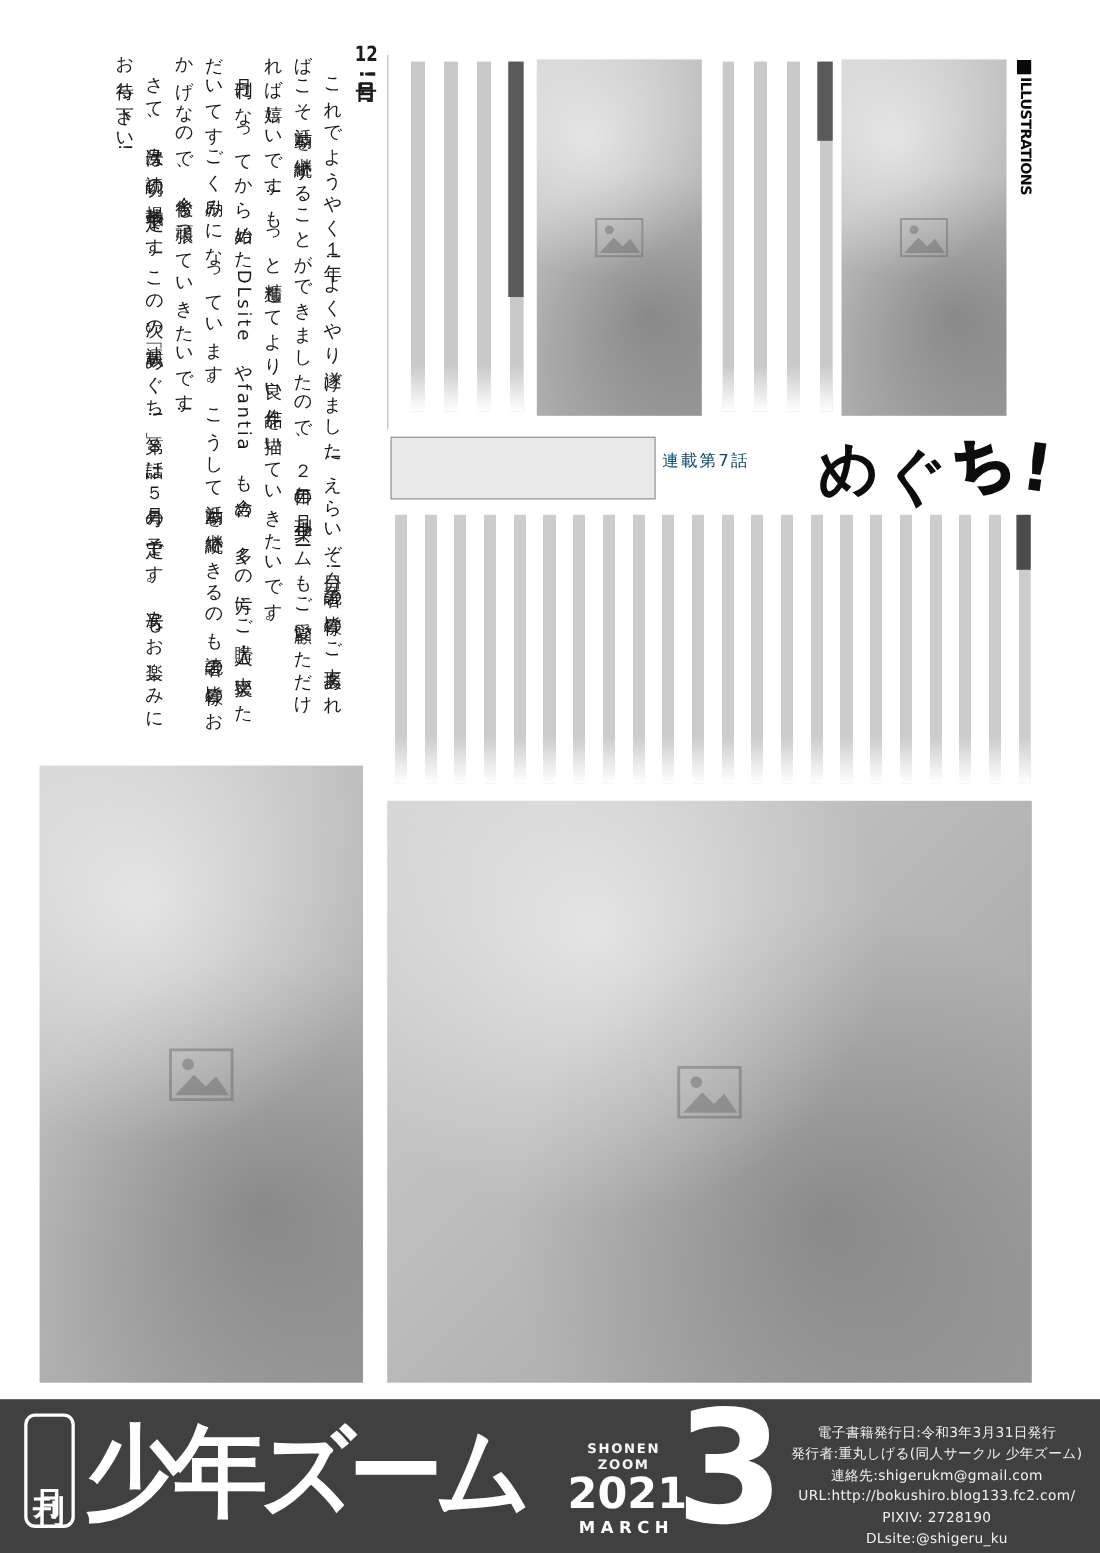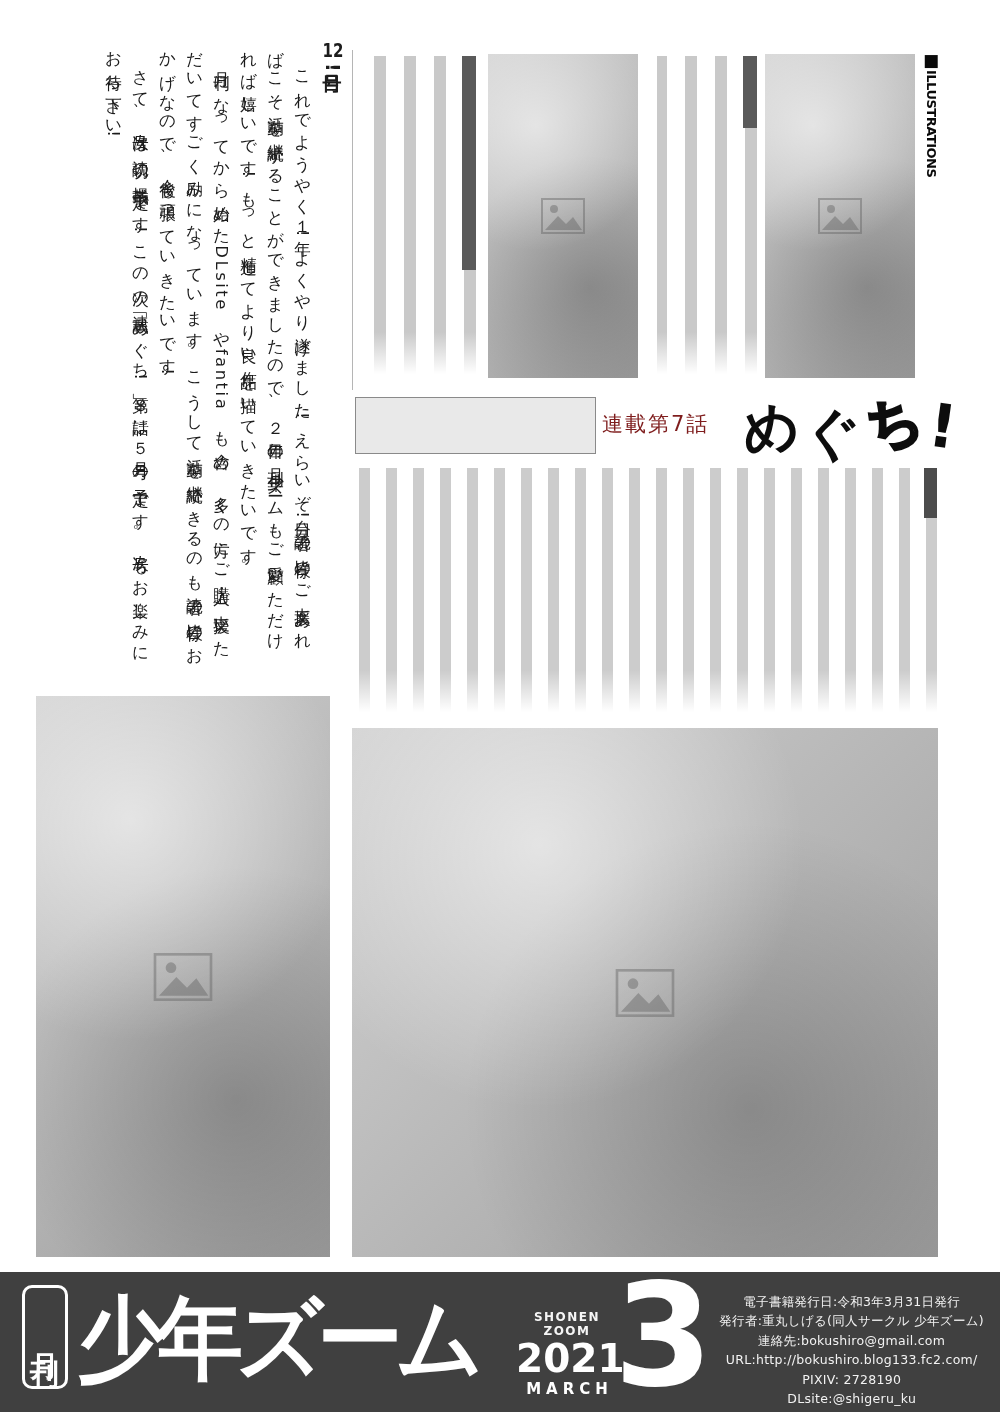--- a/index.html
+++ b/index.html
@@ -44,21 +44,21 @@
   
   .afterword { position:absolute; left:56px; top:40px; width:294px; height:620px;
     writing-mode:vertical-rl; text-orientation:mixed; color:#1c1c1c; }
   .aw-h { font-size:19px; font-weight:bold; line-height:34px; letter-spacing:2px; }
   .tcy { text-combine-upright:all; }
   .aw-body { font-size:16.5px; line-height:27px; letter-spacing:2.5px; white-space:pre-wrap; }
 
   
   .blank-box { position:absolute; left:355px; top:397px; width:241px; height:57px;
     background:#e9e9e9; border:1px solid #8a8a8a; }
-  .episode { position:absolute; left:602px; top:410px; font-size:21px; color:#7f1d1d; letter-spacing:2px; }
+  .episode { position:absolute; left:602px; top:410px; font-size:15px; color:#0c4a6e; letter-spacing:2px; }
   .series-logo { position:absolute; left:742px; top:386px; width:210px; height:84px; white-space:nowrap; }
   .logo-char { display:inline-block; font-size:56px; font-weight:bold; color:#0d0d0d; line-height:80px; }
   .logo-char:nth-child(1){ transform:rotate(-10deg); }
   .logo-char:nth-child(2){ transform:rotate(5deg) translateY(5px); }
   .logo-char.outline { color:#ffffff; -webkit-text-stroke:2.5px #0d0d0d; transform:rotate(-8deg) translateY(-6px); }
   .logo-char:nth-child(4){ transform:rotate(8deg); font-size:60px; }
 
   
   .footer { position:absolute; left:0; top:1272px; width:1000px; height:172px; background:#404040; color:#ffffff; }
   .badge { position:absolute; left:22px; top:13px; width:46px; height:104px;
@@ -149,20 +149,20 @@
     <div class="mag-logo">少年ズーム</div>
     <div class="dateblock">
       <div class="romaji">SHONEN ZOOM</div>
       <div class="year">2021</div>
       <div class="month">MARCH</div>
     </div>
     <div class="issue">3</div>
     <div class="credits">
       <div>電子書籍発行日:令和3年3月31日発行</div>
       <div>発行者:重丸しげる(同人サークル 少年ズーム)</div>
-      <div>連絡先:bokushiro@gmail.com</div>
+      <div>連絡先:shigerukm@gmail.com</div>
       <div>URL:http://bokushiro.blog133.fc2.com/</div>
       <div>PIXIV: 2728190</div>
       <div>DLsite:@shigeru_ku</div>
     </div>
   </div>
 
 </div>
 
 </body></html>

